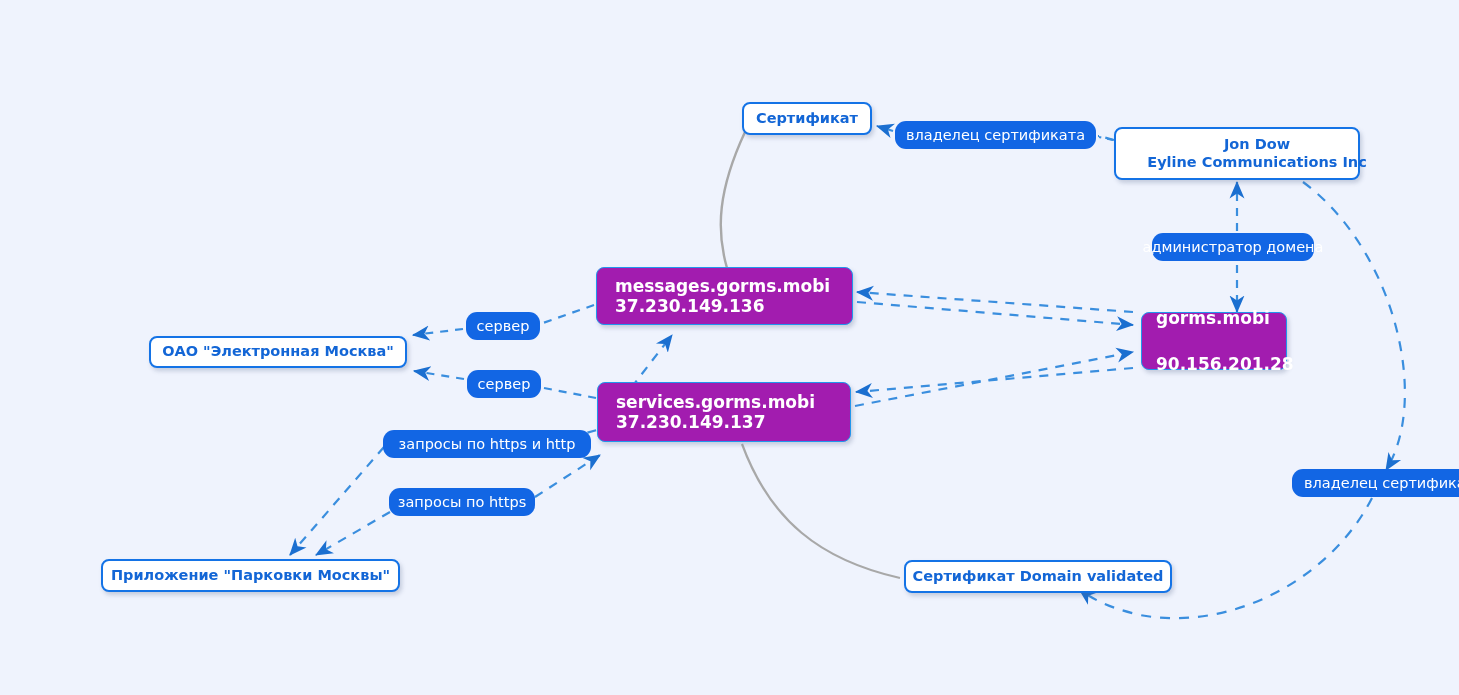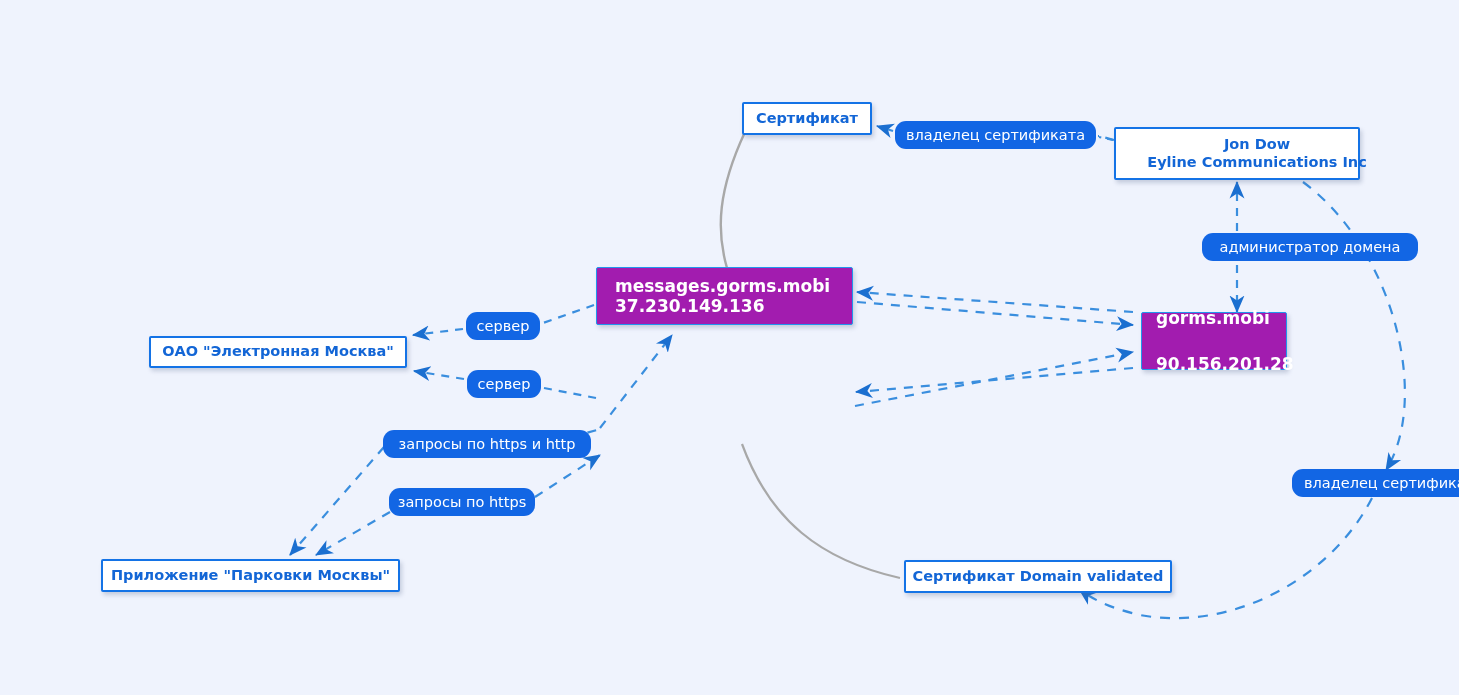--- a/index.html
+++ b/index.html
@@ -20,21 +20,21 @@
     left: 0; top: 0;
     width: 1459px;
     height: 695px;
     pointer-events: none;
   }
 
   
   .node {
     position: absolute;
     box-sizing: border-box;
-    border-radius: 2px;
+    border-radius: 8px;
     display: flex;
     flex-direction: column;
     align-items: center;
     justify-content: center;
     text-align: center;
     line-height: 1.18;
     white-space: nowrap;
     box-shadow: 2px 3px 4px rgba(90,105,140,0.28);
   }
   .node.white {
@@ -135,20 +135,24 @@
   <div class="node white" style="left:1114px; top:127px; width:246px; height:53px;padding-left:40px;">
     <span>Jon Dow</span>
     <span class="line2">Eyline Communications Inc</span>
   </div>
 
   <div class="node blue" style="left:596px; top:267px; width:257px; height:58px;">
     <span>messages.gorms.mobi</span>
     <span class="line2">37.230.149.136</span>
   </div>
 
+  <div class="node blue" style="left:597px; top:382px; width:254px; height:60px;">
+    <span>services.gorms.mobi</span>
+    <span class="line2">37.230.149.137</span>
+  </div>
 
   <div class="node blue" style="left:1141px; top:312px; width:146px; height:58px; padding-left:14px;gap:26px;">
     <span>gorms.mobi</span>
     <span class="line2">90.156.201.28</span>
   </div>
 
   <div class="node white" style="left:149px; top:336px; width:258px; height:32px;">
     <span>ОАО "Электронная Москва"</span>
   </div>
 
@@ -157,21 +161,21 @@
   </div>
 
   <div class="node white" style="left:904px; top:560px; width:268px; height:33px;">
     <span>Сертификат Domain validated</span>
   </div>
 
   <div class="elabel" style="left:895px; top:121px; width:201px;">
     <span>владелец сертификата</span>
   </div>
 
-  <div class="elabel" style="left:1202px; top:233px; width:216px;">
+  <div class="elabel" style="left:1152px; top:233px; width:162px;">
     <span>администратор домена</span>
   </div>
 
   <div class="elabel" style="left:466px; top:312px; width:74px;">
     <span>сервер</span>
   </div>
 
   <div class="elabel" style="left:467px; top:370px; width:74px;">
     <span>сервер</span>
   </div>

